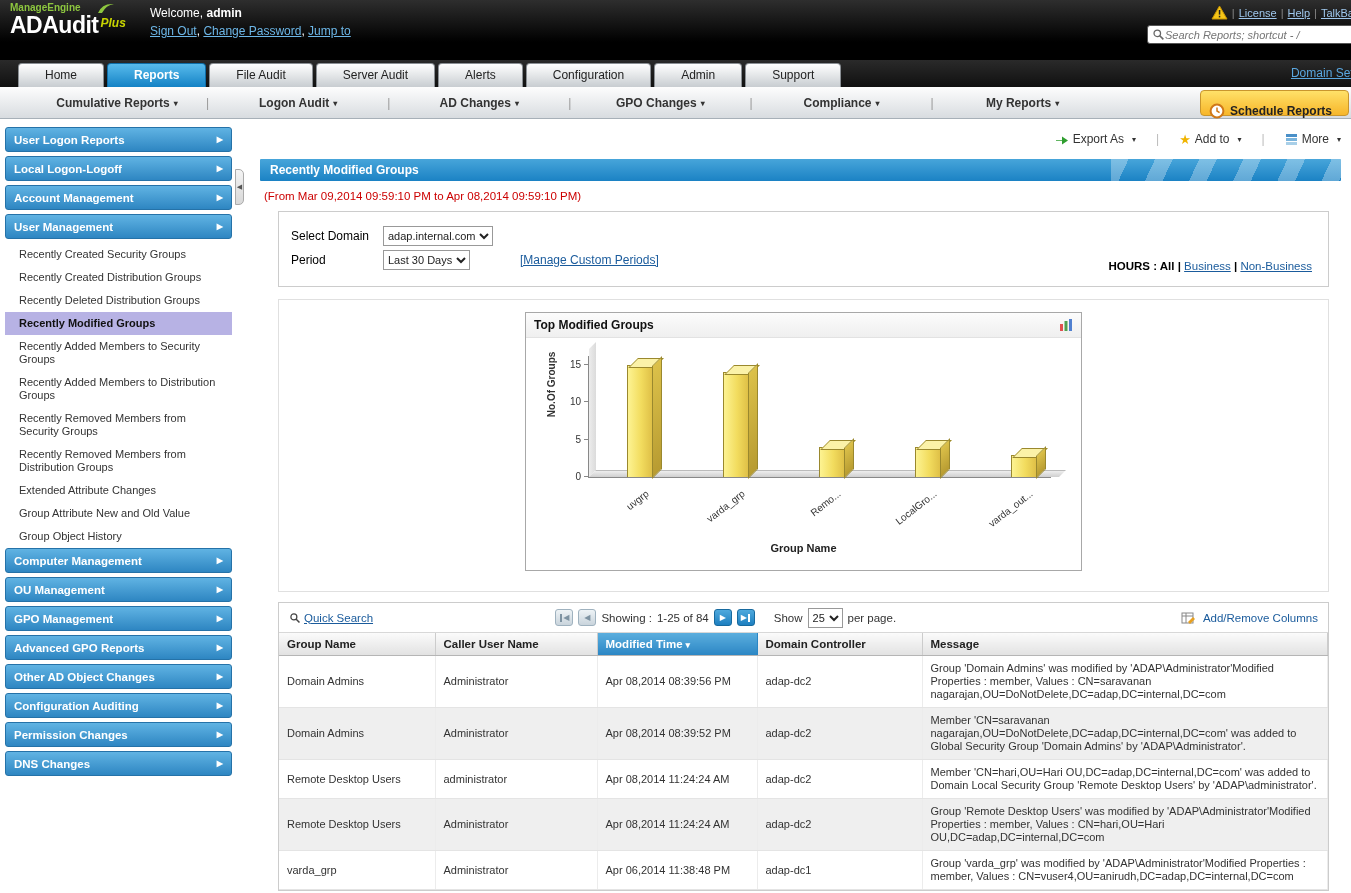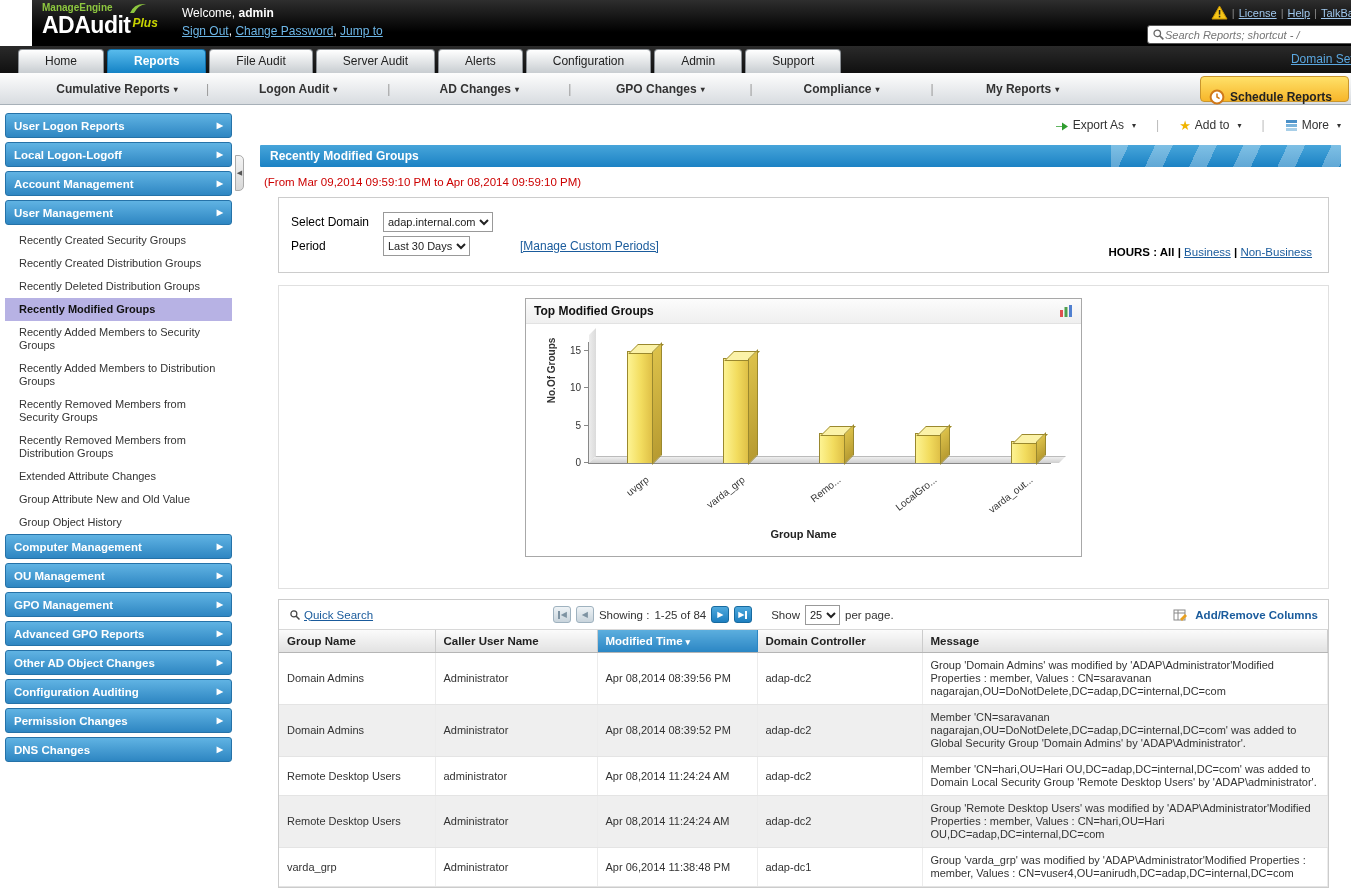--- a/index.html
+++ b/index.html
@@ -1,19 +1,19 @@
 <!DOCTYPE html>
 <html><head>
 <meta charset="utf-8">
 <style>
 *{margin:0;padding:0;box-sizing:border-box;}
 html,body{width:1351px;height:893px;overflow:hidden;background:#fff;font-family:"Liberation Sans",sans-serif;}
 a,.link{color:#1a5b9c;text-decoration:underline;cursor:pointer;}
 
-.topbar{height:46px;background:linear-gradient(#2e2e2e,#000 70%);color:#fff;position:relative;display:flex;margin-left:32px;}
+.topbar{height:60px;background:linear-gradient(#2e2e2e,#000 70%);color:#fff;position:relative;display:flex;}
 .logo{padding:3px 0 0 10px;width:150px;line-height:1;}
 .logo .me{color:#8dc63f;font-size:10px;font-weight:bold;display:block;margin-bottom:1px;}
 .logo .prod{font-size:23px;font-weight:bold;color:#fff;letter-spacing:-.5px;}
 .logo .plus{color:#c8d400;font-size:12px;font-style:italic;font-weight:bold;vertical-align:super;margin-left:2px;}
 .swoosh{position:absolute;left:96px;top:2px;}
 .welcome{padding-top:6px;font-size:12px;}
 .welcome .row1{margin-bottom:4px;}
 .welcome b{font-weight:bold;}
 .acct-link{color:#6db7e8;text-decoration:underline;font-size:12px;cursor:pointer;}
 .top-right{position:absolute;right:-14px;top:5px;text-align:right;white-space:nowrap;}
@@ -53,21 +53,21 @@
 .daterange{color:#cc0000;font-size:11.5px;margin:9px 0 9px 4px;}
 
 .filterbox{border:1px solid #ccc;margin:0 12px 0 18px;padding:10px 12px 12px;position:relative;}
 .frow{display:flex;align-items:center;margin:4px 0;font-size:12px;color:#000;gap:6px;}
 .frow .flabel{width:86px;flex:none;}
 select{font-size:11px;height:20px;border:1px solid #999;background:#fff;color:#222;}
 .mcp{margin-left:44px;font-size:12px;}
 .hours{position:absolute;right:16px;bottom:14px;font-size:11.5px;font-weight:bold;color:#000;}
 .hours .hlnk{font-weight:normal;font-size:11.5px;}
 
-.chartpanel{border:1px solid #e0e0e0;margin:12px 12px 0 18px;padding:12px 0 31px;display:flex;justify-content:center;}
+.chartpanel{border:1px solid #e0e0e0;margin:12px 12px 0 18px;padding:12px 0 20px;display:flex;justify-content:center;}
 .chartbox{width:557px;border:1px solid #a8a8a8;background:#fff;}
 .ctitle{display:flex;align-items:center;padding:5px 8px;background:linear-gradient(#fcfcfc,#efefef);border-bottom:1px solid #e2e2e2;font-size:12px;font-weight:bold;color:#111;}
 .ctitle .cicon{margin-left:auto;cursor:pointer;}
 .plot{position:relative;height:228px;margin:4px 4px 0 4px;}
 .yl{position:absolute;left:16px;top:108px;transform:rotate(-90deg) translateX(50%);transform-origin:left top;font-size:10px;font-weight:bold;color:#333;white-space:nowrap;}
 .paxis{position:absolute;left:58px;right:26px;top:14px;height:122px;border-left:1px solid #888;border-bottom:1px solid #888;}
 .paxis .floor{position:absolute;left:0;right:-8px;bottom:0;height:7px;background:linear-gradient(#eee,#cfcfcf);transform:skewX(-45deg);transform-origin:0 100%;border-top:1px solid #bbb;}
 .paxis .wall{position:absolute;left:0;top:-7px;bottom:0;width:7px;background:linear-gradient(to right,#e8e8e8,#d2d2d2);transform:skewY(-45deg);transform-origin:0 0;opacity:.8;}
 .ytick{position:absolute;left:-30px;width:22px;text-align:right;font-size:10px;color:#333;}
 .ytickmark{position:absolute;left:-5px;width:5px;height:1px;background:#888;}
@@ -80,21 +80,21 @@
 .tablepanel{border:1px solid #ccc;margin:10px 12px 0 18px;background:#fff;}
 .tcontrols{display:flex;align-items:center;height:30px;padding:0 10px;font-size:11.5px;border-bottom:1px solid #d8d8d8;color:#333;}
 .qsearch{display:flex;align-items:center;gap:3px;color:#1a5b9c;cursor:pointer;}
 .qsearch .qlabel{text-decoration:underline;}
 .pager{display:flex;align-items:center;gap:5px;margin:0 auto;padding-left:40px;}
 .pgbtn{width:18px;height:17px;border-radius:3px;display:flex;align-items:center;justify-content:center;font-size:8px;cursor:pointer;border:1px solid #9fb2bf;}
 .pgbtn.off{background:linear-gradient(#eef3f6,#c9d4dc);color:#7e93a2;}
 .pgbtn.on{background:linear-gradient(#4fa9dd,#1d7fc0);color:#fff;border-color:#176a9f;}
 .vbar{display:inline-block;width:2px;height:8px;background:currentColor;margin:0 1px;}
 .showtxt{display:flex;align-items:center;gap:5px;margin-left:14px;}
-.addrem{margin-left:auto;display:flex;align-items:center;gap:8px;color:#1a5b9c;cursor:pointer;font-weight:bold;}
+.addrem{margin-left:auto;display:flex;align-items:center;gap:8px;color:#1a5b9c;cursor:pointer;}
 table{width:100%;border-collapse:collapse;table-layout:fixed;font-size:11.5px;}
 th{background:linear-gradient(#fbfbfb,#e2e2e2);border-right:1px solid #ccc;border-bottom:1px solid #b5b5b5;font-weight:bold;text-align:left;padding:5px 8px;color:#222;cursor:pointer;white-space:nowrap;overflow:hidden;}
 th.sorted{background:linear-gradient(#5caede,#2b86c4);color:#fff;border-right-color:#2b86c4;}
 th .sortarr{font-size:9px;margin-left:3px;}
 td{padding:6px 8px;vertical-align:middle;border-bottom:1px solid #e4e4e4;border-right:1px solid #ececec;color:#333;line-height:13px;font-size:11px;word-wrap:break-word;}
 tr.alt td{background:#efefef;}
 svg{display:block;}
 .ico{flex:none;}
 </style>
 </head>

